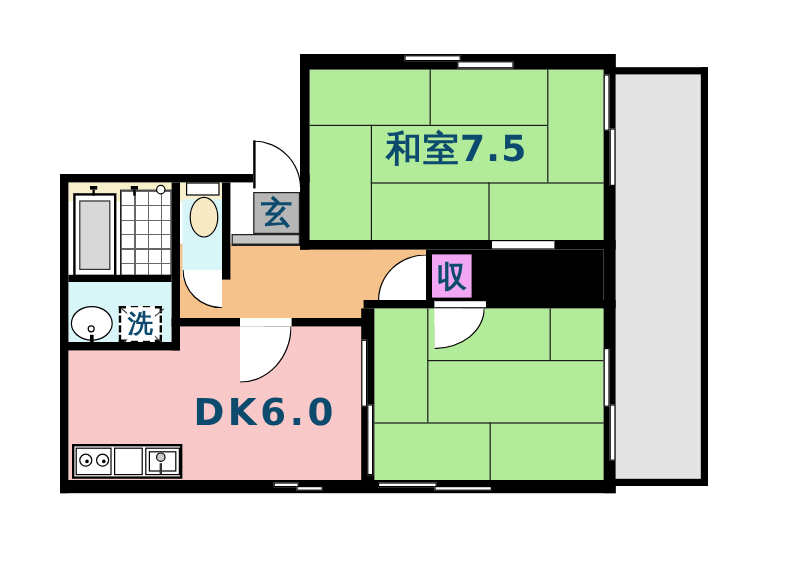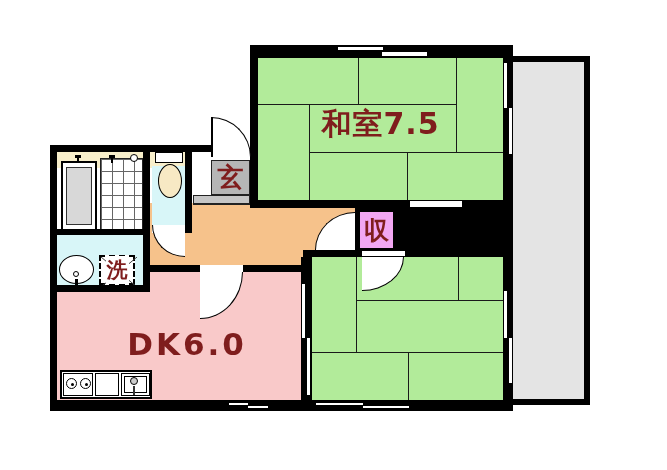--- a/index.html
+++ b/index.html
@@ -1,21 +1,21 @@
 <!DOCTYPE html>
 <html><head>
 <meta charset="utf-8">
 <style>
   html,body{margin:0;padding:0;background:#fff;}
   .plan{position:relative;width:667px;height:470px;background:#ffffff;overflow:hidden;
         font-family:"DejaVu Sans","Liberation Sans",sans-serif;}
   .a{position:absolute;box-sizing:border-box;}
   .wall{background:#000;}
   .tline{background:#1a1a1a;}
-  .lbl{display:flex;align-items:center;justify-content:center;color:#7f1d1d;font-weight:700;white-space:nowrap;}
+  .lbl{display:flex;align-items:center;justify-content:center;color:#0c4a6e;font-weight:700;white-space:nowrap;}
   .winbar{background:#fff;border:1px solid #000;}
   .gap{background:#fff;}
   .fus{background:#fff;border-top:1.5px solid #000;border-bottom:1.5px solid #000;}
   .arc{background:#fff;}
   .tiles{background-image:
       repeating-linear-gradient(to right, #666 0, #666 1px, transparent 1px, transparent 11px),
       repeating-linear-gradient(to bottom, #666 0, #666 1px, transparent 1px, transparent 12px);
       background-color:#fff;border:1px solid #222;}
 </style>
 </head>
@@ -130,17 +130,17 @@
   <div class="a arc" style="left:211px;top:117px;width:40px;height:40px;border-top:1.5px solid #000;border-right:1.5px solid #000;border-top-right-radius:100%;"></div>
   <div class="a" style="left:211px;top:117px;width:2px;height:40px;background:#000;"></div>
   <div class="a arc" style="left:152px;top:225px;width:33px;height:32px;border-left:1.5px solid #000;border-bottom:1.5px solid #000;border-bottom-left-radius:100%;"></div>
   <div class="a arc" style="left:200px;top:272px;width:43px;height:47px;border-right:1.5px solid #000;border-bottom:1.5px solid #000;border-bottom-right-radius:100%;"></div>
   <div class="a arc" style="left:315px;top:212px;width:40px;height:38px;border-top:1.5px solid #000;border-left:1.5px solid #000;border-top-left-radius:100%;"></div>
   <div class="a arc" style="left:362px;top:257px;width:42px;height:34px;border-right:1.5px solid #000;border-bottom:1.5px solid #000;border-bottom-right-radius:100%;"></div>
 
   <div class="a lbl" style="left:258px;top:104px;width:245px;height:40px;font-size:30px;letter-spacing:1px;">
     <span>和室7.5</span>
   </div>
-  <div class="a lbl" style="left:117px;top:326px;width:140px;height:36px;font-size:31px;letter-spacing:3px;">
+  <div class="a lbl" style="left:151px;top:326px;width:140px;height:36px;font-size:31px;letter-spacing:3px;">
     <span>DK6.0</span>
   </div>
 
 </div>
 
 </body></html>

